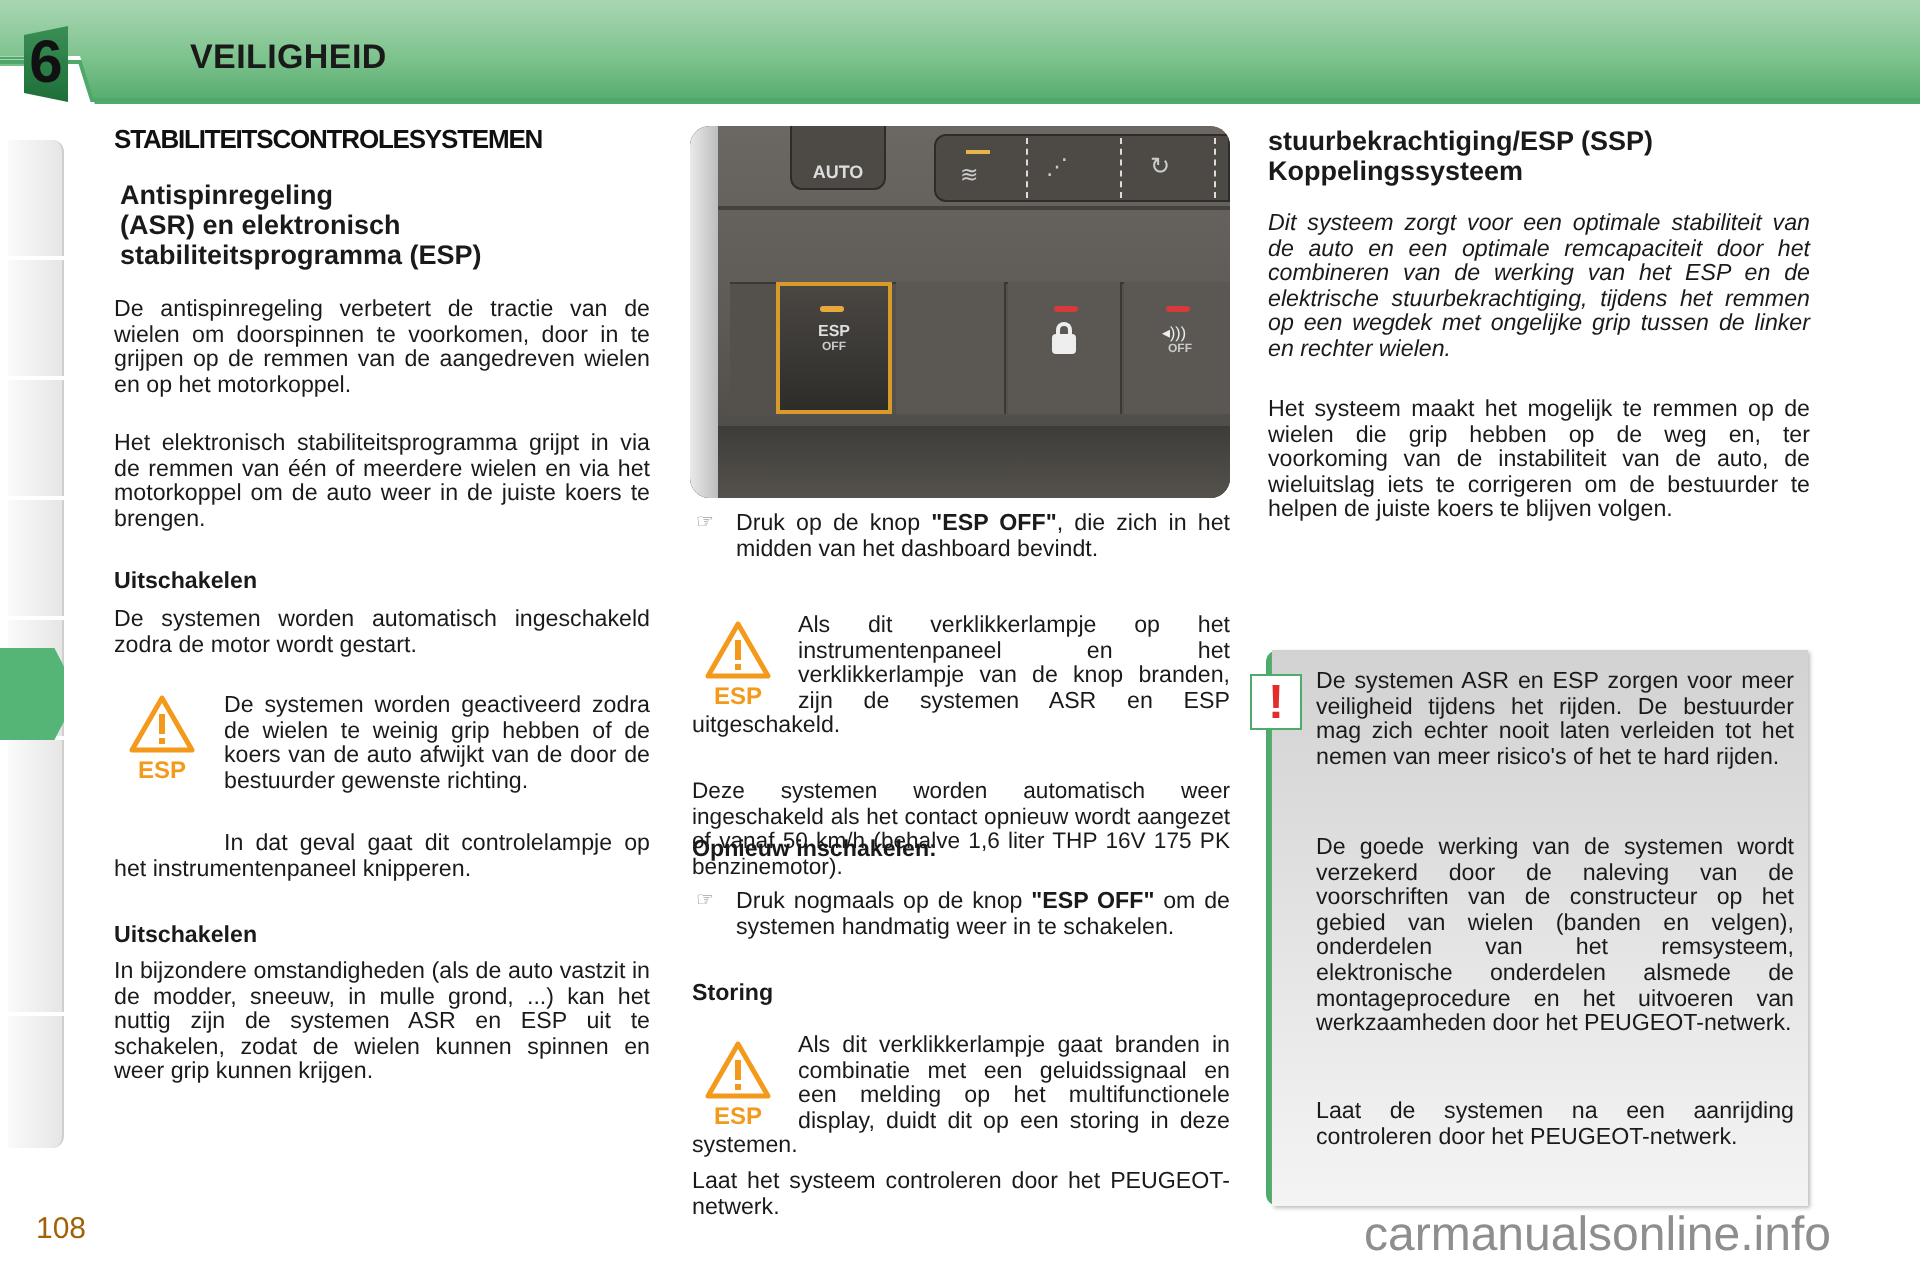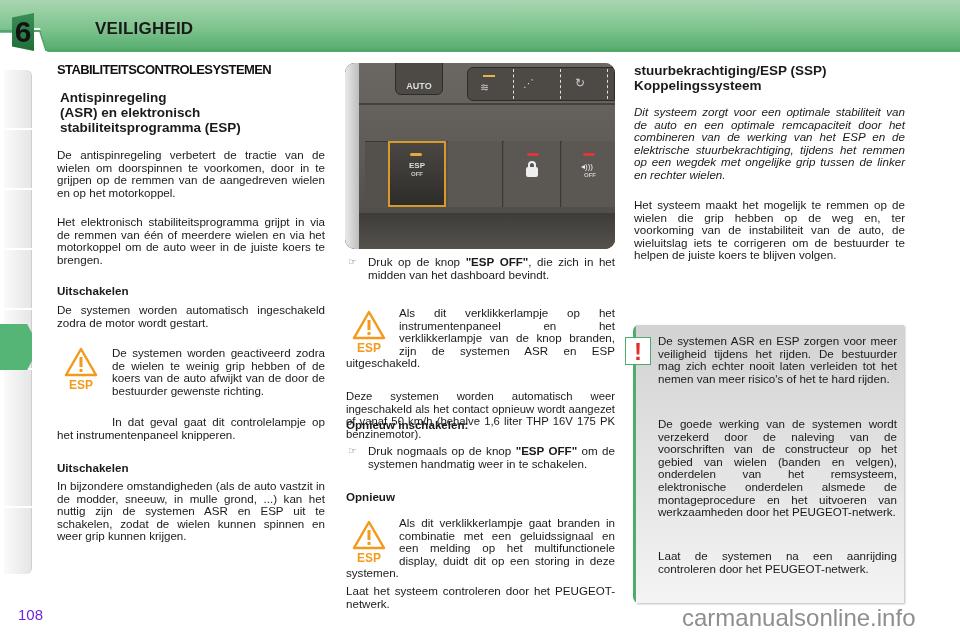--- a/index.html
+++ b/index.html
@@ -5,21 +5,21 @@
 *{margin:0;padding:0;box-sizing:border-box;}
 html,body{width:960px;height:640px;overflow:hidden;background:#fff;}
 body{position:relative;font-family:"Liberation Sans",sans-serif;color:#1a1a1a;}
 .hdr{position:absolute;left:0;top:0;width:960px;height:54px;background:linear-gradient(180deg,#a9d6b2 0%,#7cc28c 55%,#4fa86a 100%);}
 .hdr-white{position:absolute;left:0;top:0;width:960px;height:54px;}
 .chap-num{position:absolute;left:12px;top:13px;width:22px;height:38px;background:linear-gradient(180deg,#3a8f55,#1f6e3a);color:#111;font-weight:bold;font-size:30px;line-height:38px;text-align:center;clip-path:polygon(0 12%,100% 0,100% 100%,0 88%);font-family:"Liberation Sans",sans-serif;}
 .hdr-title{position:absolute;left:95px;top:19px;font-size:17px;font-weight:bold;color:#1a1a1a;letter-spacing:0.2px;}
 .tabs{position:absolute;left:0;top:70px;width:32px;height:510px;}
 .tab{position:absolute;left:4px;width:28px;height:58px;background:linear-gradient(90deg,#fafafa,#e6e6e6);border-right:1px solid #cfcfcf;}
 .tab-active{position:absolute;left:0;top:324px;width:32px;height:46px;background:#55b577;clip-path:polygon(0 0,85% 0,100% 20%,100% 80%,85% 100%,0 100%);}
-.page-num{position:absolute;left:18px;top:606px;font-size:15px;color:#6d28d9;}
+.page-num{position:absolute;left:18px;top:606px;font-size:15px;color:#a16207;}
 .sec-title{position:absolute;left:57px;top:62px;font-size:13px;font-weight:bold;letter-spacing:-0.6px;color:#111;}
 .h2{font-weight:bold;font-size:13.5px;line-height:15px;}
 .p{font-size:11.6px;line-height:12.6px;text-align:justify;}
 .col{position:absolute;}
 .bold{font-weight:bold;}
 .warn{position:absolute;width:34px;height:46px;}
 .photo{position:absolute;left:345px;top:63px;width:270px;height:186px;border-radius:10px;overflow:hidden;background:#c2410c;}
 .notebox{position:absolute;left:636px;top:325px;width:268px;height:278px;background:linear-gradient(180deg,#d2d2d2 0%,#f4f4f4 100%);box-shadow:1px 1px 2px #bbb;}
 .notebar{position:absolute;left:633px;top:325px;width:20px;height:278px;background:#4eab6c;border-radius:6px 0 0 6px;}
 .excl{position:absolute;left:625px;top:337px;width:26px;height:28px;background:#fff;border:1px solid #4eab6c;color:#e32d2d;font-weight:bold;font-size:24px;line-height:28px;text-align:center;}
@@ -126,21 +126,21 @@
 <div class="col p" style="left:346px;top:307px;width:269px;text-indent:0;">
   <div style="float:left;width:53px;height:50px;"></div>
   <span>Als dit verklikkerlampje op het instrumentenpaneel en het verklikkerlampje van de knop branden, zijn de systemen ASR en ESP uitgeschakeld.</span>
 </div>
 <div class="col p bold" style="left:346px;top:373px;width:269px;margin-top:46px;">Opnieuw inschakelen:</div>
 <div class="col p" style="left:346px;top:390px;width:269px;font-size:11.3px;">Deze systemen worden automatisch weer ingeschakeld als het contact opnieuw wordt aangezet of vanaf 50 km/h (behalve 1,6 liter THP 16V 175 PK benzinemotor).</div>
 <div class="col p" style="left:348px;top:445px;width:267px;padding-left:20px;">
   <span style="position:absolute;left:0;top:0;" class="bullet">☞</span>
   <span>Druk nogmaals op de knop </span><span class="bold">"ESP OFF"</span><span> om de systemen handmatig weer in te schakelen.</span>
 </div>
-<div class="col p bold" style="left:346px;top:491px;width:269px;">Opnieuw</div>
+<div class="col p bold" style="left:346px;top:491px;width:269px;">Storing</div>
 
 <svg class="warn" style="left:352px;top:520px;" viewBox="0 0 34 46">
   <path d="M17 2 L32 28 L2 28 Z" fill="none" stroke="#f39a1c" stroke-width="2.5" stroke-linejoin="round"></path>
   <rect x="15.5" y="10" width="3" height="10" fill="#f39a1c"></rect>
   <rect x="15.5" y="22" width="3" height="3" fill="#f39a1c"></rect>
   <text x="17" y="42" text-anchor="middle" font-family="Liberation Sans, sans-serif" font-weight="bold" font-size="12" fill="#f39a1c">ESP</text>
 </svg>
 <div class="col p" style="left:346px;top:517px;width:269px;">
   <div style="float:left;width:53px;height:50px;"></div>
   <span>Als dit verklikkerlampje gaat branden in combinatie met een geluidssignaal en een melding op het multifunctionele display, duidt dit op een storing in deze systemen.</span>

